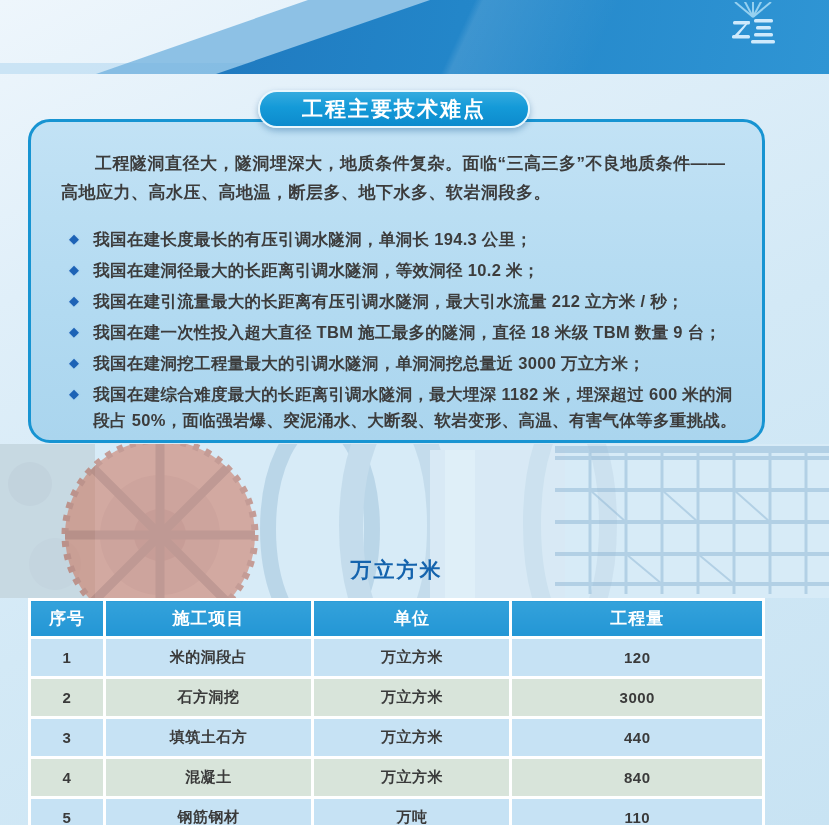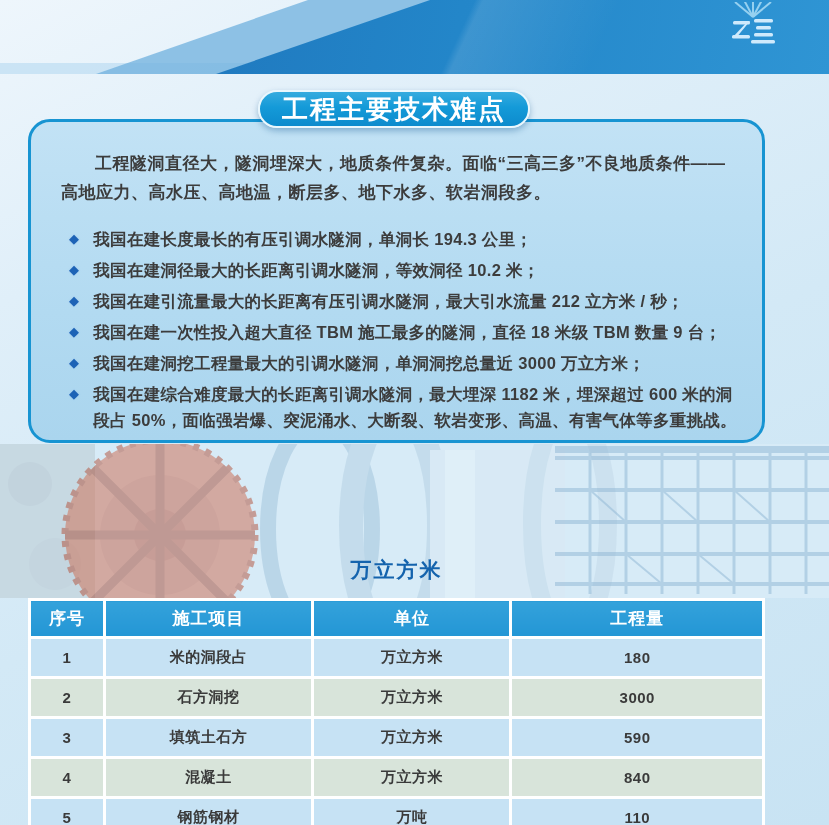--- a/index.html
+++ b/index.html
@@ -19,21 +19,21 @@
     background:linear-gradient(115deg,transparent 55%,#ffffff 56%,transparent 72%);
     clip-path:polygon(430px 0,100% 0,100% 100%,216px 100%);}
   .header-strip{position:absolute;left:0;top:63px;width:829px;height:11px;
     background:rgba(165,208,238,.45);}
   .logo{position:absolute;top:2px;right:50px;width:52px;height:52px;z-index:2;}
   
   .banner{position:absolute;left:258px;top:90px;width:272px;height:38px;z-index:4;
     background:linear-gradient(180deg,#35abdf 0%,#149ad8 45%,#0d8bcd 100%);
     border:2px solid #eaf7fd;border-radius:20px;box-sizing:border-box;
     display:flex;align-items:center;justify-content:center;
-    color:#ffffff;font-size:26px;font-weight:bold;letter-spacing:2px;
+    color:#ffffff;font-size:21px;font-weight:bold;letter-spacing:2px;
     box-shadow:0 3px 6px rgba(10,80,140,.35);}
   
   .content-box{position:absolute;left:28px;top:119px;width:737px;height:324px;z-index:3;
     box-sizing:border-box;border:3px solid #1794d2;border-radius:22px;
     background:linear-gradient(180deg,#c2e2f5 0%,#b2daf1 60%,#aad5ee 100%);}
   .box-inner{padding:27px 24px 0 13px;margin-left:17px;}
   .intro{margin:0 0 19px 0;font-size:17px;line-height:29px;color:#3c3c3c;
     font-weight:600;text-indent:2em;letter-spacing:.5px;}
   ul.bullets{list-style:none;margin:0;padding:0 0 0 2px;}
   ul.bullets li{display:flex;align-items:flex-start;margin-bottom:5px;
@@ -194,33 +194,33 @@
         <th>施工项目</th>
         <th>单位</th>
         <th>工程量</th>
       </tr>
   </thead>
   <tbody>
       <tr>
         <td>1</td>
         <td>米的洞段占</td>
         <td>万立方米</td>
-        <td>180</td>
+        <td>120</td>
       </tr>
       <tr>
         <td>2</td>
         <td>石方洞挖</td>
         <td>万立方米</td>
         <td>3000</td>
       </tr>
       <tr>
         <td>3</td>
         <td>填筑土石方</td>
         <td>万立方米</td>
-        <td>590</td>
+        <td>440</td>
       </tr>
       <tr>
         <td>4</td>
         <td>混凝土</td>
         <td>万立方米</td>
         <td>840</td>
       </tr>
       <tr>
         <td>5</td>
         <td>钢筋钢材</td>

